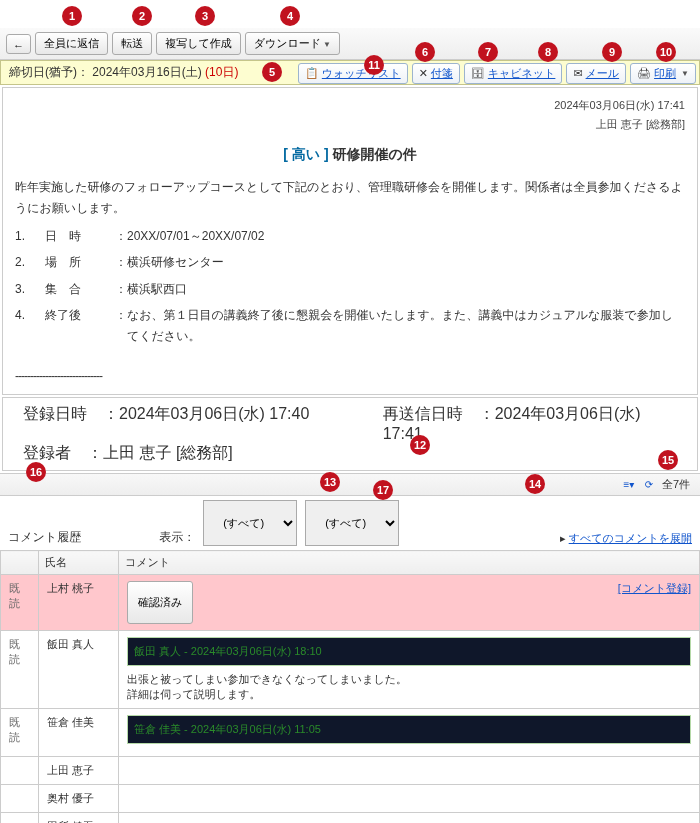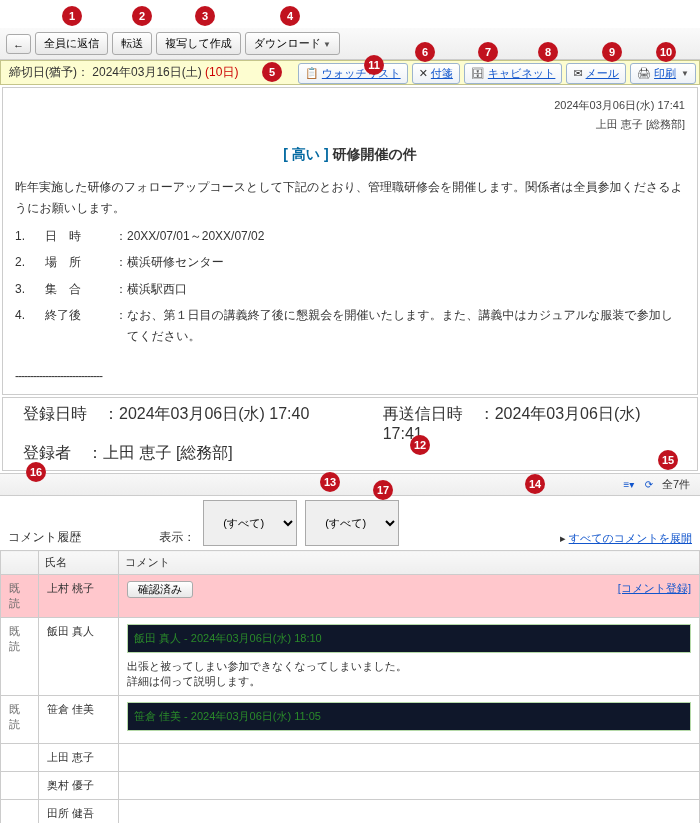--- a/index.html
+++ b/index.html
@@ -32,21 +32,21 @@
 .comment-hdr{display:flex;align-items:flex-end;padding:4px 8px;gap:8px;background:#fff}
 .comment-hdr select{font-size:11px;border:1px solid #aaa;padding:15px}
 .expand-link{margin-left:auto;font-size:11px}
 .expand-link a{color:#1155cc;text-decoration:underline}
 table.comments{width:100%;border-collapse:collapse;font-size:11px}
 table.comments th{background:linear-gradient(#f8f8f8,#eee);border:1px solid #ccc;padding:4px 6px;text-align:left;font-weight:normal}
 table.comments td{border:1px solid #ccc;padding:6px 8px;vertical-align:top}
 tr.hilite td{background:#ffc7cc}
 .status-cell{width:38px;text-align:left;color:#666;writing-mode:horizontal-tb}
 .name-cell{width:80px}
-.confirm-btn{background:linear-gradient(#fff,#e8e8e8);border:1px solid #aaa;border-radius:3px;padding:0 10px;font-size:11px;cursor:pointer}
+.confirm-btn{background:linear-gradient(#fff,#e8e8e8);border:1px solid #aaa;border-radius:3px;padding:13px 10px;font-size:11px;cursor:pointer}
 .cmt-link{float:right}
 .cmt-link a{color:#1155cc;text-decoration:underline}
 .inner-cmt{border:1px solid #b5d9a8;background:#0f172a;padding:6px;margin-bottom:6px}
 .inner-cmt .who{color:#2a8a2a}
 .num-badge{position:absolute;background:#c1121f;color:#fff;width:20px;height:20px;border-radius:50%;display:flex;align-items:center;justify-content:center;font-size:11px;font-weight:bold;z-index:10;pointer-events:none}
 .tri{font-size:8px;color:#555;margin-left:2px}
 .wrapper{position:relative}
 </style>
 </head>
 <body>

